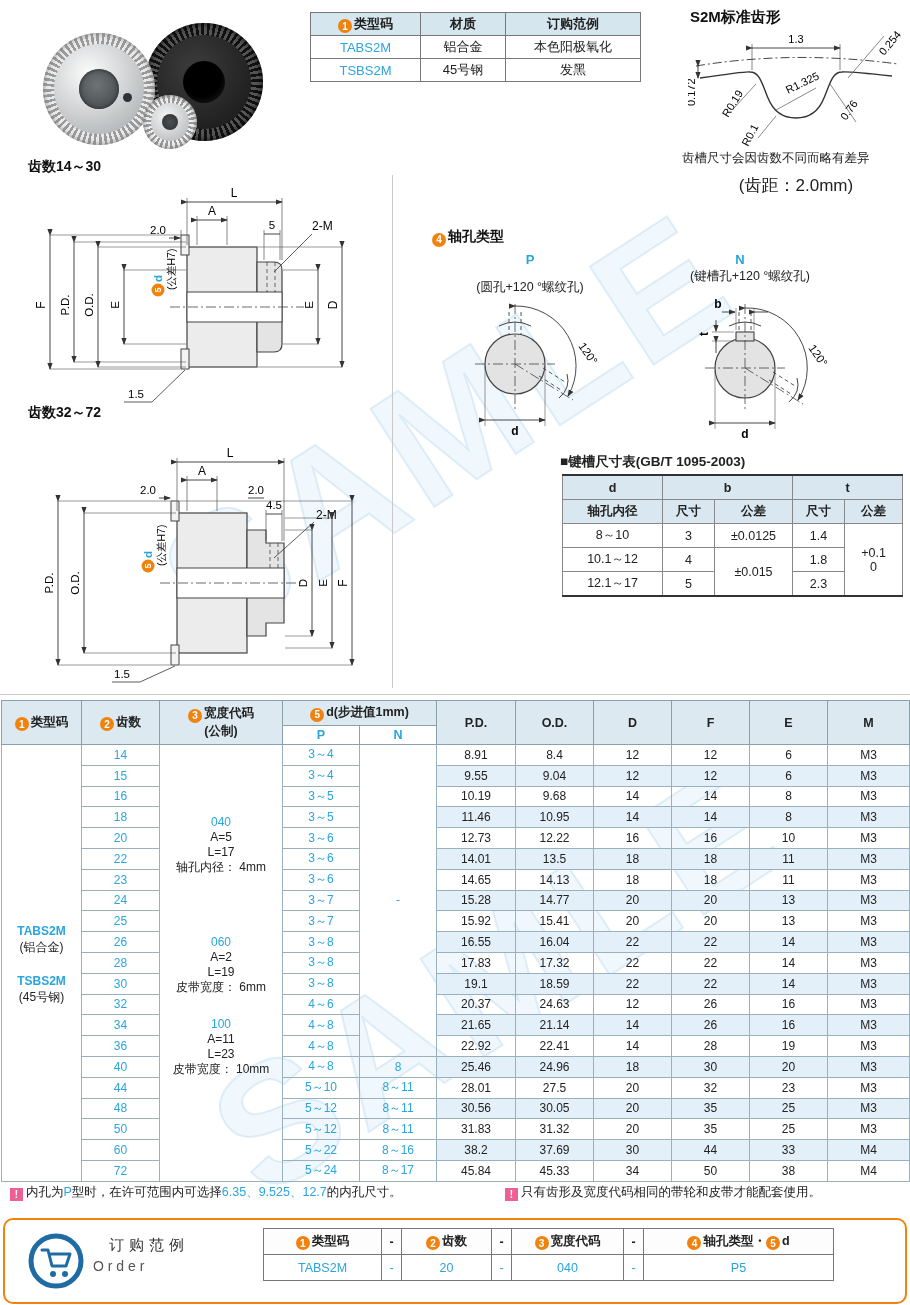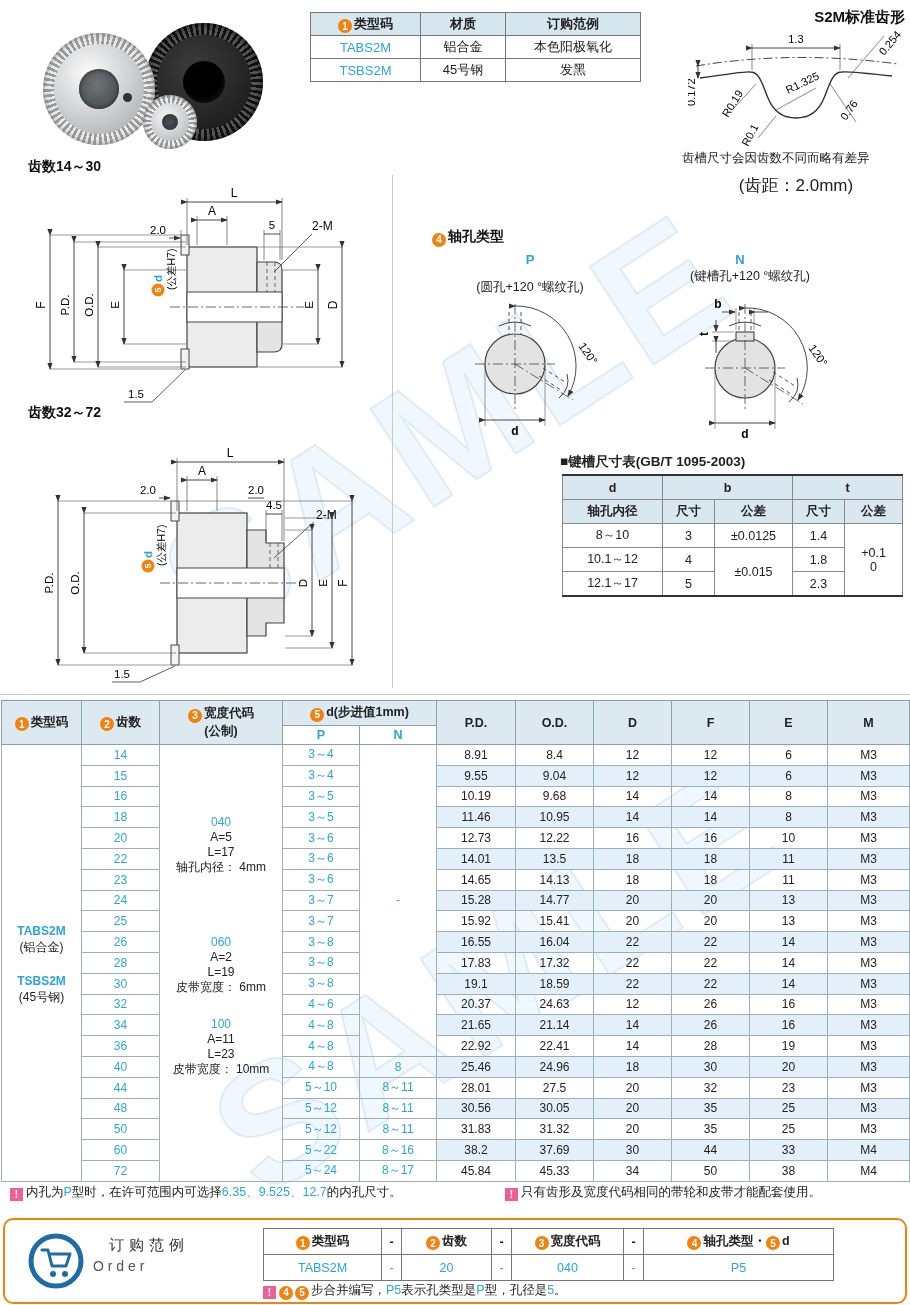--- a/index.html
+++ b/index.html
@@ -102,21 +102,21 @@
       <td>本色阳极氧化</td>
     </tr>
     <tr>
       <td class="blue">TSBS2M</td>
       <td>45号钢</td>
       <td>发黑</td>
     </tr>
   </tbody>
     </table>
 
-  <div class="abs sec-title" style="left:690px;top:8px;width:215px;text-align:right;font-size:15px;">S2M标准齿形</div>
+  <div class="abs sec-title" style="left:690px;top:8px;width:215px;text-align:left;font-size:15px;">S2M标准齿形</div>
   <svg class="abs" style="left:688px;top:26px;" width="218" height="122" viewBox="0 0 218 122">
     <defs>
       <marker id="ar0" markerWidth="8" markerHeight="8" refX="7" refY="4" orient="auto">
         <path d="M0,1 L8,4 L0,7 z" fill="#333"></path>
       </marker>
     </defs>
 
     <path d="M8,40 Q105,24 210,38" fill="none" stroke="#444" stroke-width="1" stroke-dasharray="9 3 2 3"></path>
     <path d="M12,52 Q60,45 62,46 C72,46 74,58 80,72 Q88,92 108,92 Q128,92 136,72 C142,58 144,46 154,46 Q158,45 204,50" fill="none" stroke="#333" stroke-width="1.4"></path>
 
@@ -760,18 +760,15 @@
         <td class="blue">-</td>
         <td class="blue">20</td>
         <td class="blue">-</td>
         <td class="blue">040</td>
         <td class="blue">-</td>
         <td class="blue">P5</td>
       </tr>
     </tbody>
       </table>
 
-    <div class="abs" style="left:258px;top:62px;font-size:12.5px;white-space:nowrap;">
-      <span class="excl">!</span><span class="badge">4</span><span class="badge">5</span><span>步合并编写，</span><span class="blue">P5</span><span>表示孔类型是</span><span class="blue">P</span><span>型，孔径是</span><span class="blue">5</span><span>。</span>
-    </div>
   </div>
 
 </div>
 
 </body></html>

